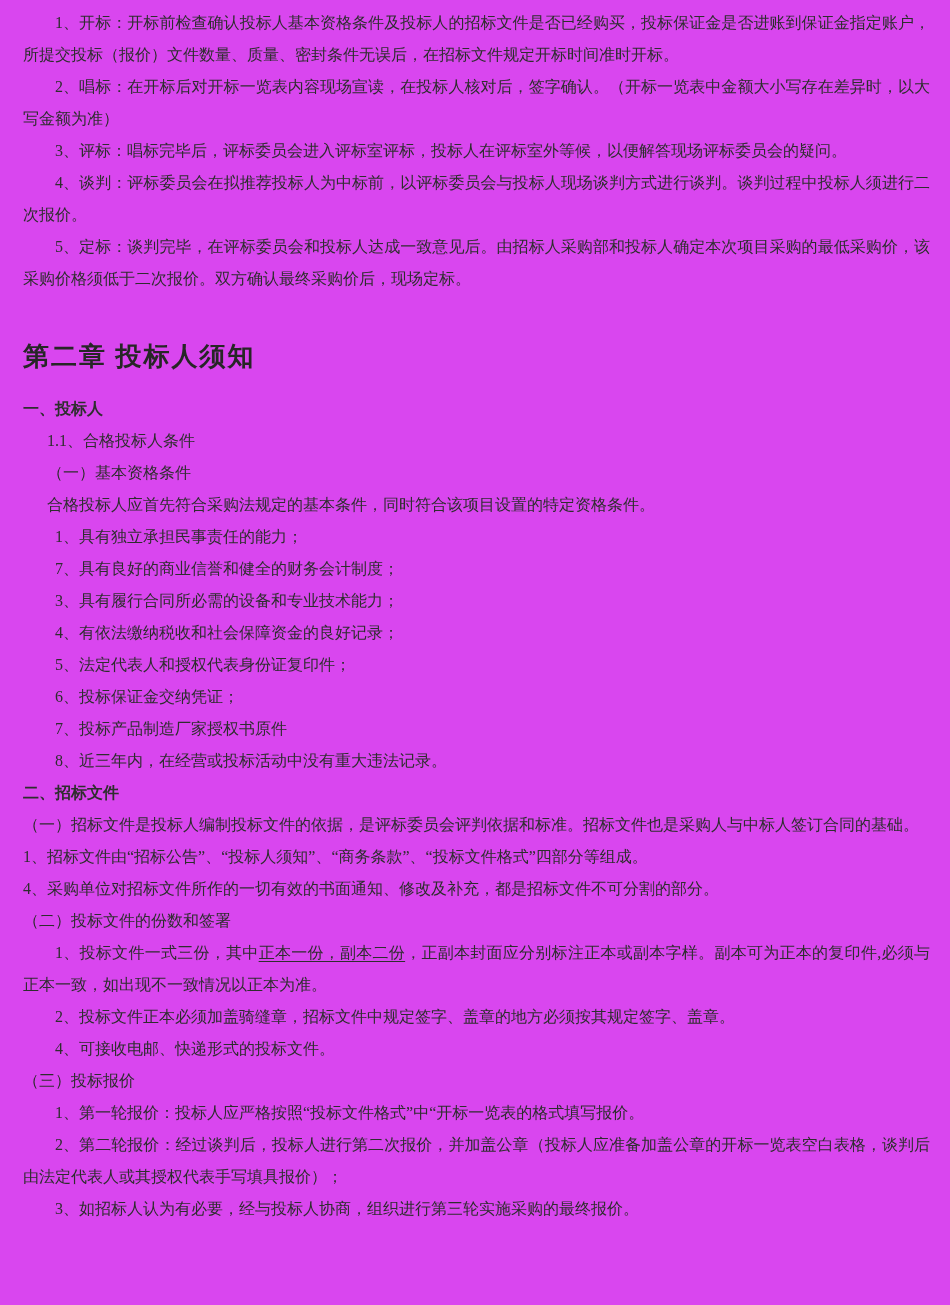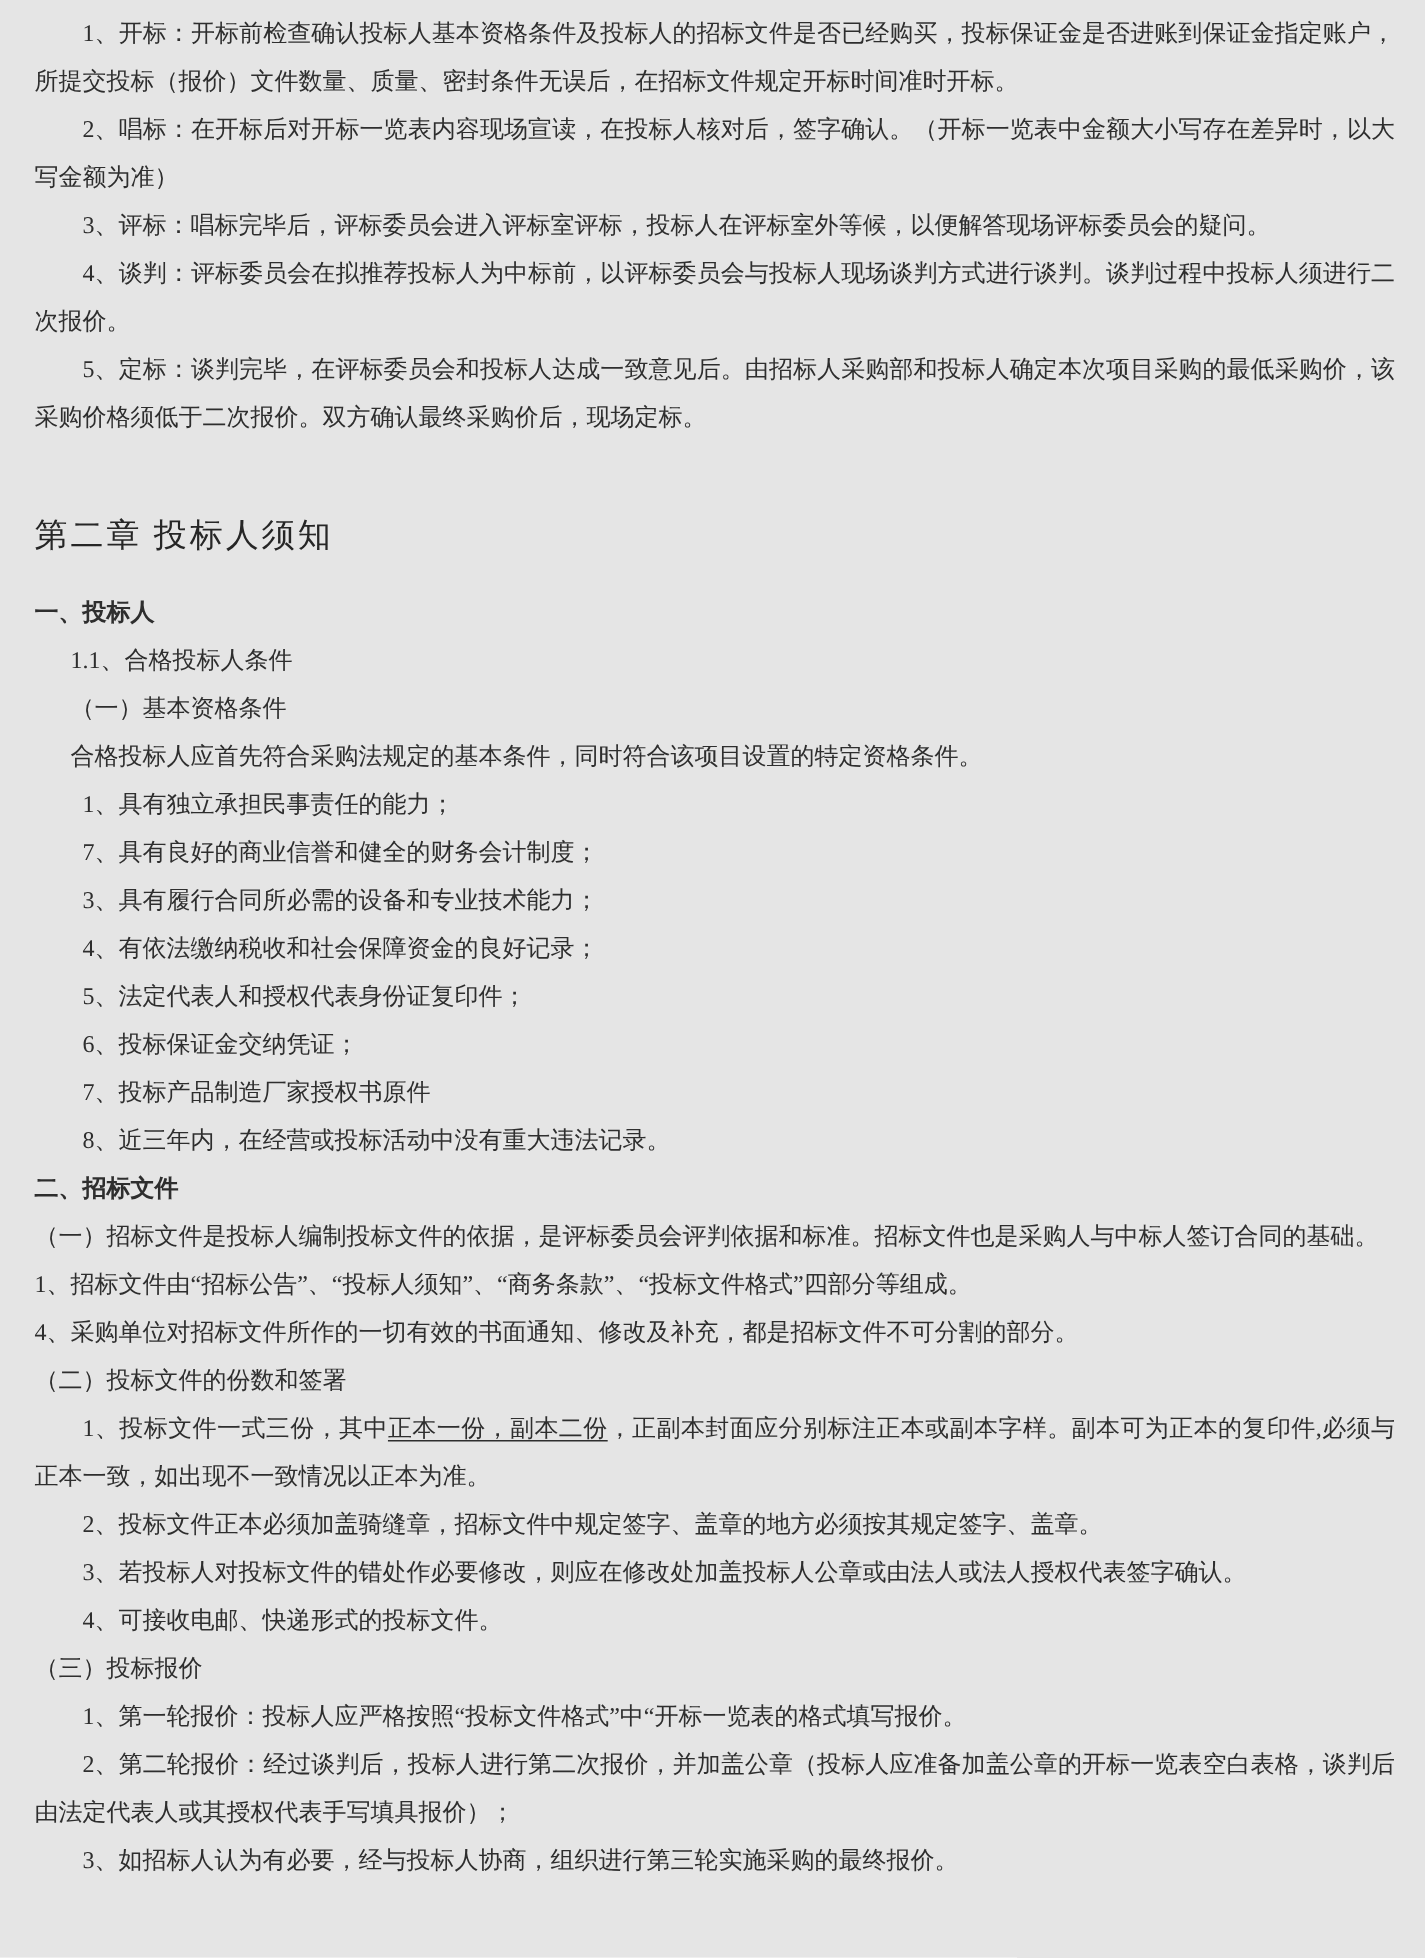--- a/index.html
+++ b/index.html
@@ -1,42 +1,43 @@
 <!DOCTYPE html>
 <html><head>
 <meta charset="utf-8">
 <style>
   html,body{margin:0;padding:0;background:#ffffff;}
   .page{
     width:950px;
     min-height:1305px;
     box-sizing:border-box;
-    background:#e5e5e5;
+    background:#d946ef;
     padding:7px 20px 14px 23px;
     font-family:"Liberation Serif","DejaVu Serif",serif;
     font-size:16px;
     color:#2e2e2e;
   }
   .page p{
     margin:0;
     line-height:32px;
     text-align:justify;
     word-break:break-all;
   }
   .ti2{text-indent:2em;}
   .ti15{text-indent:1.5em;}
   .bold{font-weight:bold;font-family:Liberation Serif, serif;}
   .chapter-title{
-    font-size:22px;
+    font-size:26px;
     line-height:40px;
     text-align:center;
     margin:46px 0 20px !important;
     text-indent:0;
     letter-spacing:2px;
     color:#262626;
+    font-weight:bold;
   }
   .u{text-decoration:underline;text-underline-offset:3px;}
 </style>
 </head>
 <body>
 
 <div class="page">
 
   <p class="ti2">1、开标：开标前检查确认投标人基本资格条件及投标人的招标文件是否已经购买，投标保证金是否进账到保证金指定账户，所提交投标（报价）文件数量、质量、密封条件无误后，在招标文件规定开标时间准时开标。</p>
   <p class="ti2">2、唱标：在开标后对开标一览表内容现场宣读，在投标人核对后，签字确认。（开标一览表中金额大小写存在差异时，以大写金额为准）</p>
@@ -61,21 +62,20 @@
   <p class="ti2">8、近三年内，在经营或投标活动中没有重大违法记录。</p>
 
   <p class="bold">二、招标文件</p>
   <p>（一）招标文件是投标人编制投标文件的依据，是评标委员会评判依据和标准。招标文件也是采购人与中标人签订合同的基础。</p>
   <p>1、招标文件由“招标公告”、“投标人须知”、“商务条款”、“投标文件格式”四部分等组成。</p>
   <p>4、采购单位对招标文件所作的一切有效的书面通知、修改及补充，都是招标文件不可分割的部分。</p>
 
   <p>（二）投标文件的份数和签署</p>
   <p class="ti2"><span>1、投标文件一式三份，其中</span><span class="u">正本一份，副本二份</span><span>，正副本封面应分别标注正本或副本字样。副本可为正本的复印件,必须与正本一致，如出现不一致情况以正本为准。</span></p>
   <p class="ti2">2、投标文件正本必须加盖骑缝章，招标文件中规定签字、盖章的地方必须按其规定签字、盖章。</p>
-  <p class="ti2">3、若投标人对投标文件的错处作必要修改，则应在修改处加盖投标人公章或由法人或法人授权代表签字确认。</p>
   <p class="ti2">4、可接收电邮、快递形式的投标文件。</p>
 
   <p>（三）投标报价</p>
   <p class="ti2">1、第一轮报价：投标人应严格按照“投标文件格式”中“开标一览表的格式填写报价。</p>
   <p class="ti2">2、第二轮报价：经过谈判后，投标人进行第二次报价，并加盖公章（投标人应准备加盖公章的开标一览表空白表格，谈判后由法定代表人或其授权代表手写填具报价）；</p>
   <p class="ti2">3、如招标人认为有必要，经与投标人协商，组织进行第三轮实施采购的最终报价。</p>
 
 </div>
 
 </body></html>

